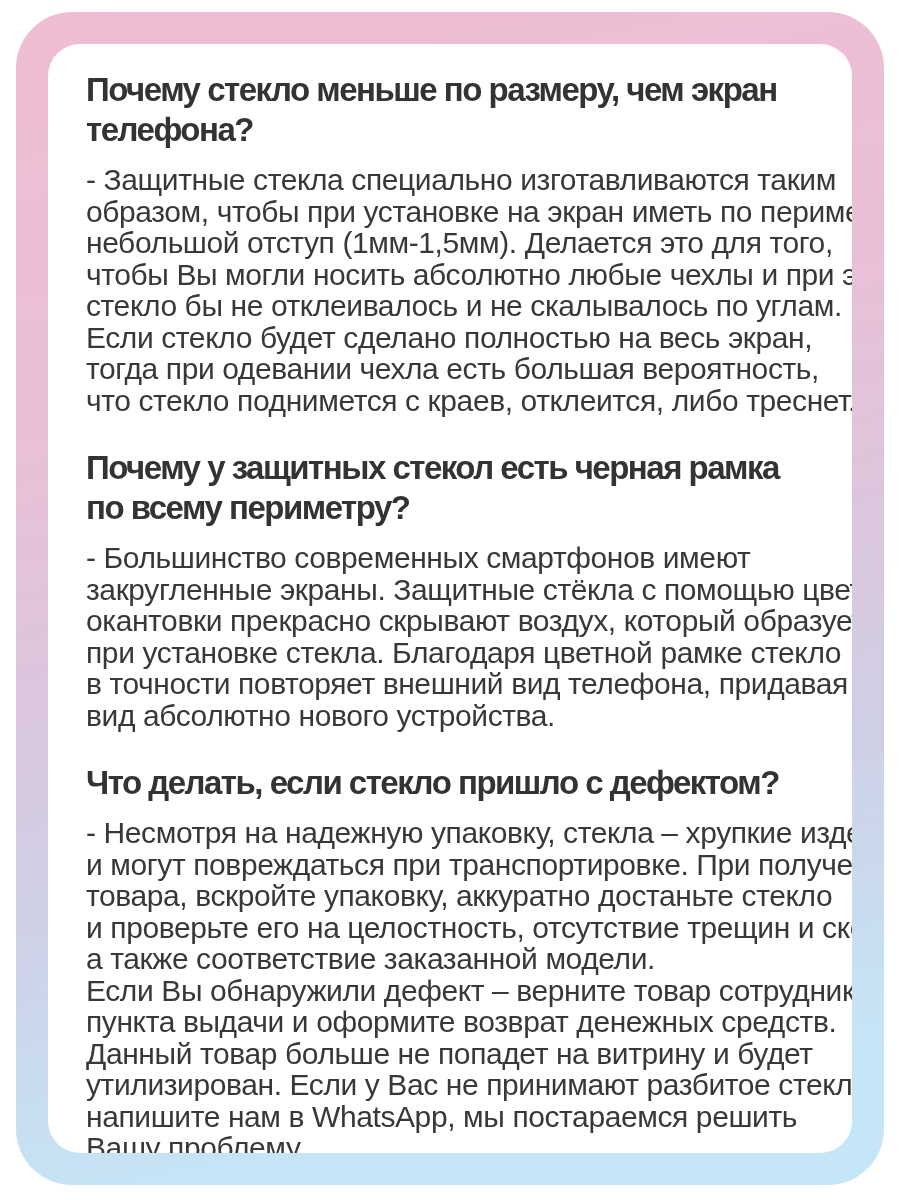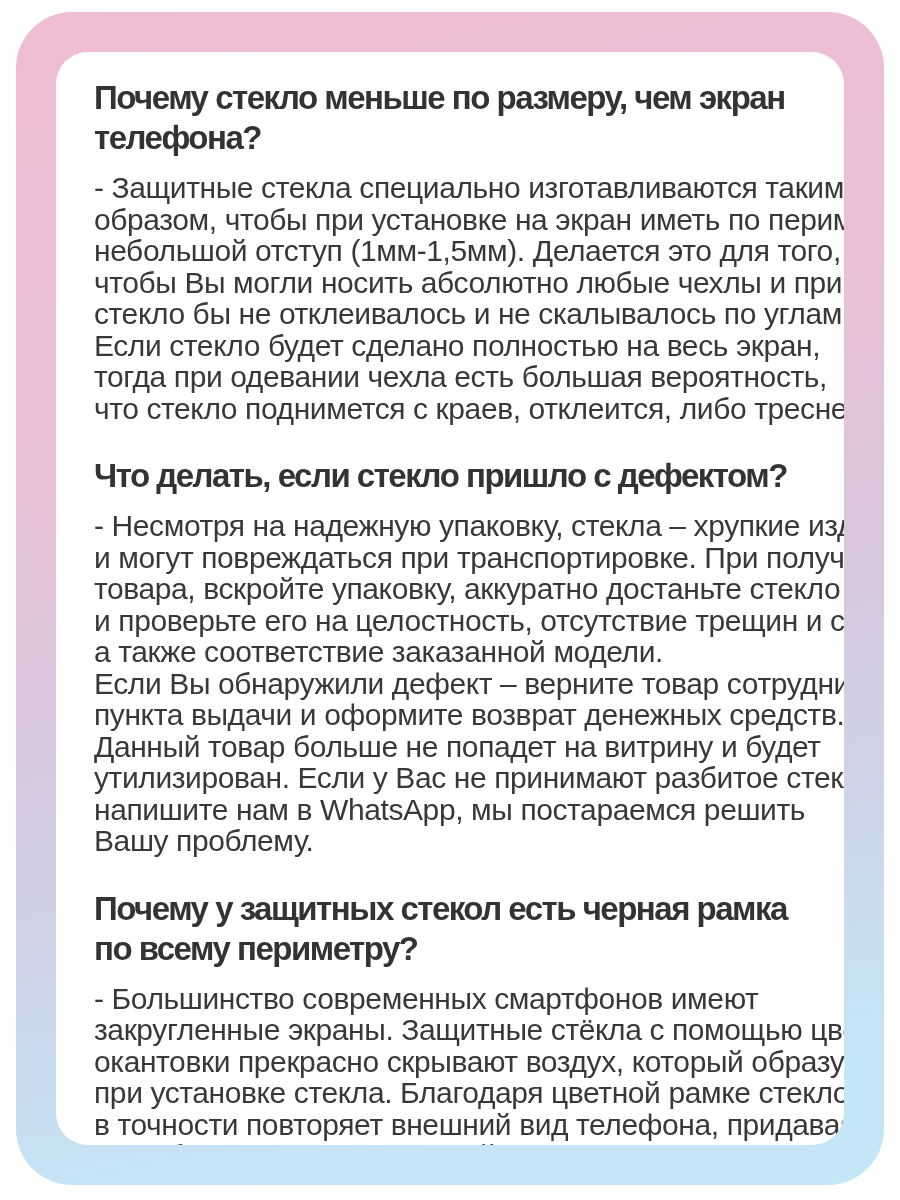--- a/index.html
+++ b/index.html
@@ -11,21 +11,21 @@
     background: #ffffff;
     font-family: "Liberation Sans", "DejaVu Sans", sans-serif;
   }
   .frame {
     position: absolute;
     top: 12px;
     left: 16px;
     width: 868px;
     height: 1173px;
     border-radius: 56px;
-    padding: 40px;
+    padding: 32px;
     
     background: linear-gradient(168deg, #f0bdd3 0%, #e9c0d7 32%, #d8c8df 55%, #cdd3e8 70%, #c5e6f7 90%);
   }
   .card {
     width: 100%;
     height: 100%;
     background: #ffffff;
     border-radius: 32px;
     padding: 26px 38px 0 38px;
     overflow: hidden;
@@ -63,39 +63,39 @@
 образом, чтобы при установке на экран иметь по периметру
 небольшой отступ (1мм-1,5мм). Делается это для того,
 чтобы Вы могли носить абсолютно любые чехлы и при этом
 стекло бы не отклеивалось и не скалывалось по углам.
 Если стекло будет сделано полностью на весь экран,
 тогда при одевании чехла есть большая вероятность,
 что стекло поднимется с краев, отклеится, либо треснет.</p>
     </section>
 
     <section class="faq-section">
+      <h2 class="question" style="color: rgb(51, 51, 51);">Почему у защитных стекол есть черная рамка
+по всему периметру?</h2>
+      <p class="answer" style="color: rgb(56, 56, 56);">- Большинство современных смартфонов имеют
+закругленные экраны. Защитные стёкла с помощью цветной
+окантовки прекрасно скрывают воздух, который образуется
+при установке стекла. Благодаря цветной рамке стекло
+в точности повторяет внешний вид телефона, придавая ему
+вид абсолютно нового устройства.</p>
+    </section>
+
+    <section class="faq-section">
       <h2 class="question" style="color: rgb(51, 51, 51);">Что делать, если стекло пришло с дефектом?</h2>
       <p class="answer" style="color: rgb(56, 56, 56);">- Несмотря на надежную упаковку, стекла – хрупкие изделия
 и могут повреждаться при транспортировке. При получении
 товара, вскройте упаковку, аккуратно достаньте стекло
 и проверьте его на целостность, отсутствие трещин и сколов,
 а также соответствие заказанной модели.
 Если Вы обнаружили дефект – верните товар сотруднику
 пункта выдачи и оформите возврат денежных средств.
 Данный товар больше не попадет на витрину и будет
 утилизирован. Если у Вас не принимают разбитое стекло –
 напишите нам в WhatsApp, мы постараемся решить
 Вашу проблему.</p>
     </section>
 
-    <section class="faq-section">
-      <h2 class="question" style="color: rgb(51, 51, 51);">Почему у защитных стекол есть черная рамка
-по всему периметру?</h2>
-      <p class="answer" style="color: rgb(56, 56, 56);">- Большинство современных смартфонов имеют
-закругленные экраны. Защитные стёкла с помощью цветной
-окантовки прекрасно скрывают воздух, который образуется
-при установке стекла. Благодаря цветной рамке стекло
-в точности повторяет внешний вид телефона, придавая ему
-вид абсолютно нового устройства.</p>
-    </section>
-
   </div>
 </div>
 
 </body></html>

